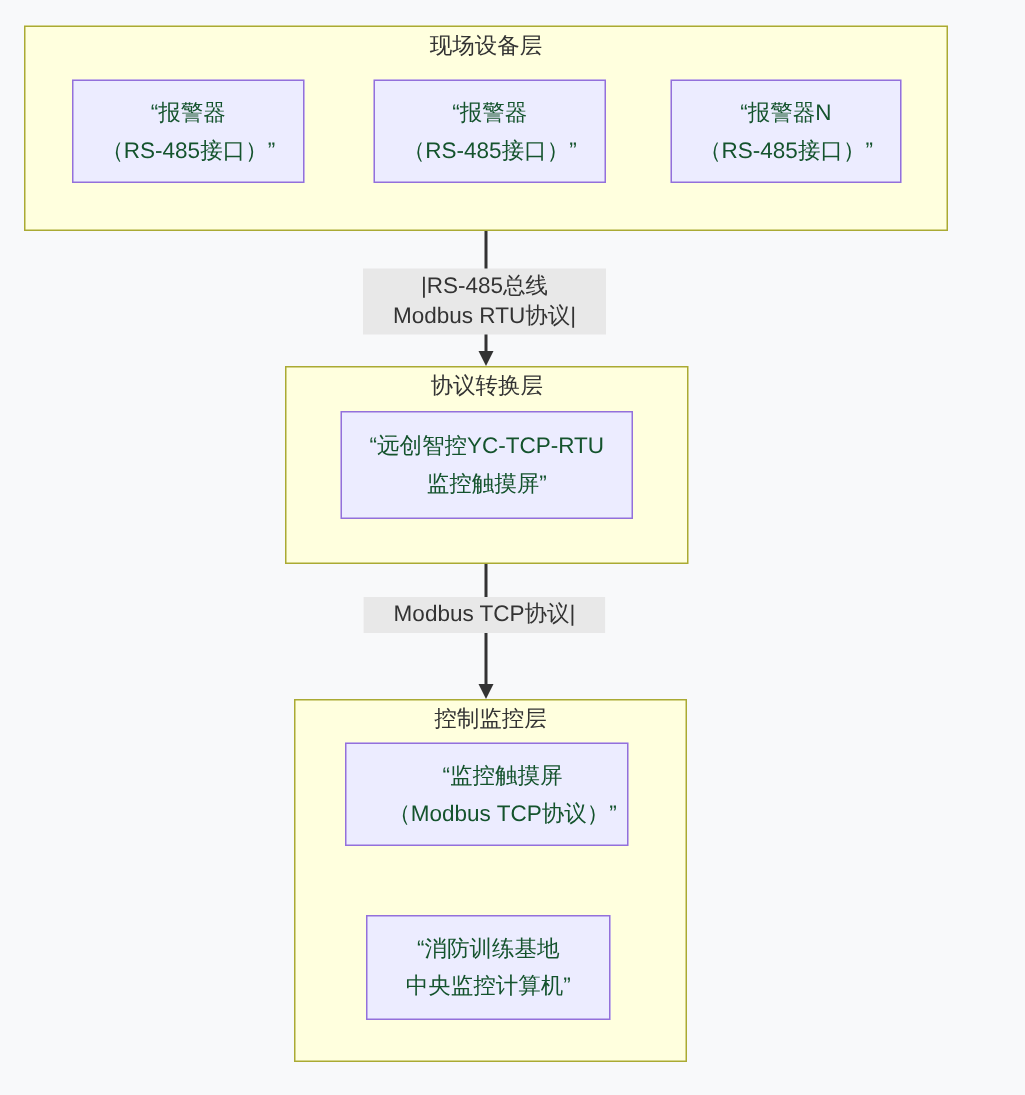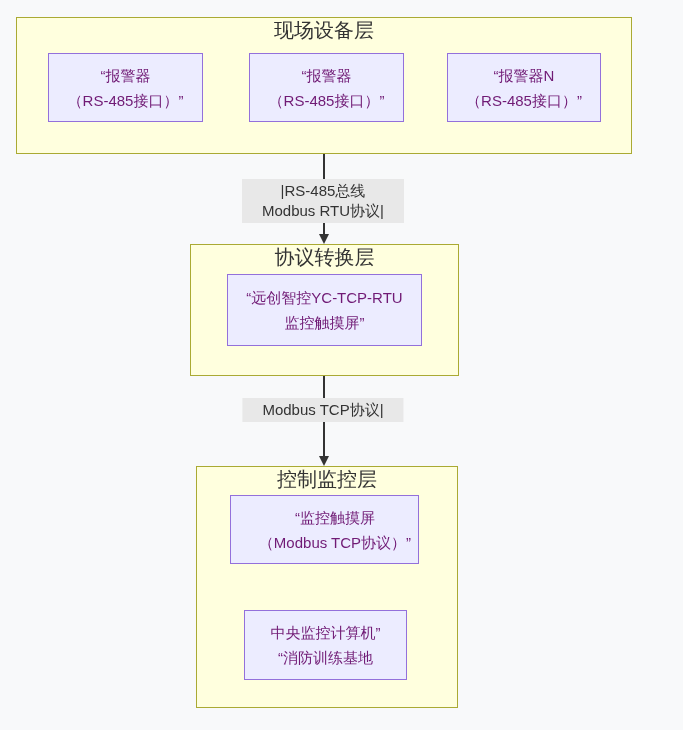--- a/index.html
+++ b/index.html
@@ -22,42 +22,42 @@
     background: #ffffde;
     border: 1px solid #aaaa33;
     box-sizing: border-box;
   }
   .cluster-title {
     position: absolute;
     top: 4px;
     left: 0;
     width: 100%;
     text-align: center;
-    font-size: 20px;
+    font-size: 15px;
     line-height: 17px;
     color: #333333;
     white-space: nowrap;
   }
   #cluster-field    { left: 16px;  top: 17px;  width: 616px; height: 137px; }
   #cluster-protocol { left: 190px; top: 244px; width: 269px; height: 132px; }
   #cluster-control  { left: 196px; top: 466px; width: 262px; height: 242px; }
 
   
   .node {
     position: absolute;
     background: #ececff;
     border: 1.5px solid #9370db;
     box-sizing: border-box;
     display: flex;
     flex-direction: column;
     align-items: center;
     justify-content: center;
     text-align: center;
     font-size: 15px;
-    color: #701a75;
+    color: #14532d;
   }
   .node-line {
     display: block;
     line-height: 25px;
     white-space: nowrap;
   }
   #node-alarm1      { left: 31px;  top: 35px;  width: 155px; height: 69px; }
   #node-alarm2      { left: 232px; top: 35px;  width: 155px; height: 69px; }
   #node-alarm3      { left: 430px; top: 35px;  width: 154px; height: 69px; }
   #node-gateway     { left: 36px;  top: 29px;  width: 195px; height: 72px; }
@@ -153,18 +153,18 @@
 
   <section class="cluster" id="cluster-control">
     <div class="cluster-title">控制监控层</div>
 
     <div class="node" id="node-touchscreen">
       <span class="node-line">“监控触摸屏</span>
       <span class="node-line">（Modbus TCP协议）”</span>
     </div>
 
     <div class="node" id="node-computer">
+      <span class="node-line">“消防训练基地</span>
       <span class="node-line">中央监控计算机”</span>
-      <span class="node-line">“消防训练基地</span>
     </div>
   </section>
 
 </div>
 
 </body></html>

